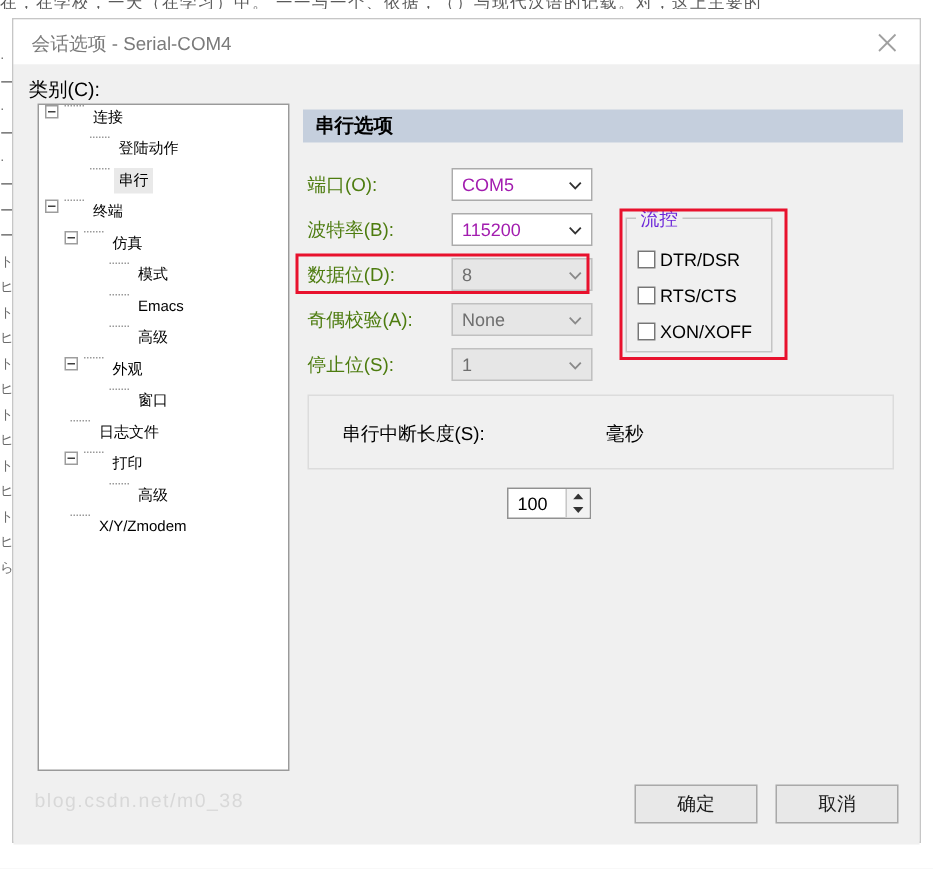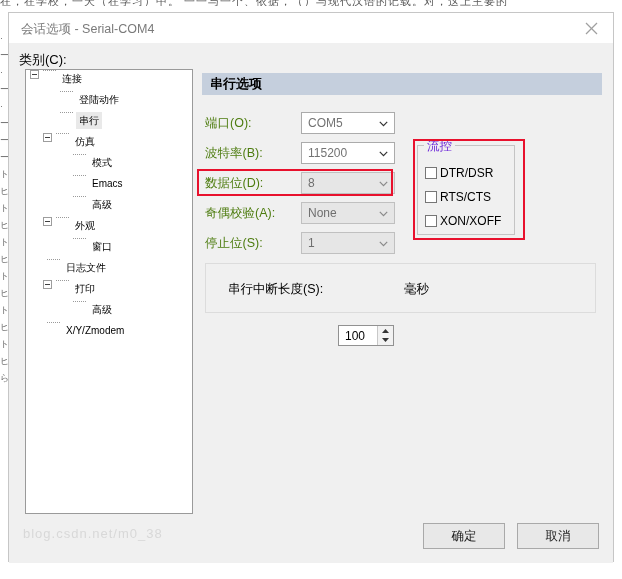--- a/index.html
+++ b/index.html
@@ -172,21 +172,21 @@
   .combo {
     position: absolute;
     width: 94px; height: 22px;
     border: 1px solid #ababab;
     background: #ffffff;
     box-sizing: border-box;
     display: flex;
     align-items: center;
     padding-left: 6px;
     font-size: 12px;
-    color: #737373;
+    color: #a21caf;
   }
   .combo.disabled {
     background: #e6e6e6;
     border-color: #c0c0c0;
     color: #6f6f6f;
   }
   .combo .chev {
     position: absolute;
     right: 7px; top: 50%;
     margin-top: -2px;
@@ -370,20 +370,26 @@
           <span class="dash"></span>
           <span class="tree-label">登陆动作</span>
         </div>
         <div class="tree-row selected">
           <span class="indent" style="width: 30px;"></span>
           <span class="indent" style="width: 4px;"></span>
           <span class="dash"></span>
           <span class="tree-label">串行</span>
         </div>
         <div class="tree-row">
+          <span class="indent" style="width: 4px;"></span>
+          <span class="expander"></span>
+          <span class="dash"></span>
+          <span class="tree-label">终端</span>
+        </div>
+        <div class="tree-row">
           <span class="indent" style="width: 17px;"></span>
           <span class="expander"></span>
           <span class="dash"></span>
           <span class="tree-label">仿真</span>
         </div>
         <div class="tree-row">
           <span class="indent" style="width: 43px;"></span>
           <span class="indent" style="width: 4px;"></span>
           <span class="dash"></span>
           <span class="tree-label">模式</span>

